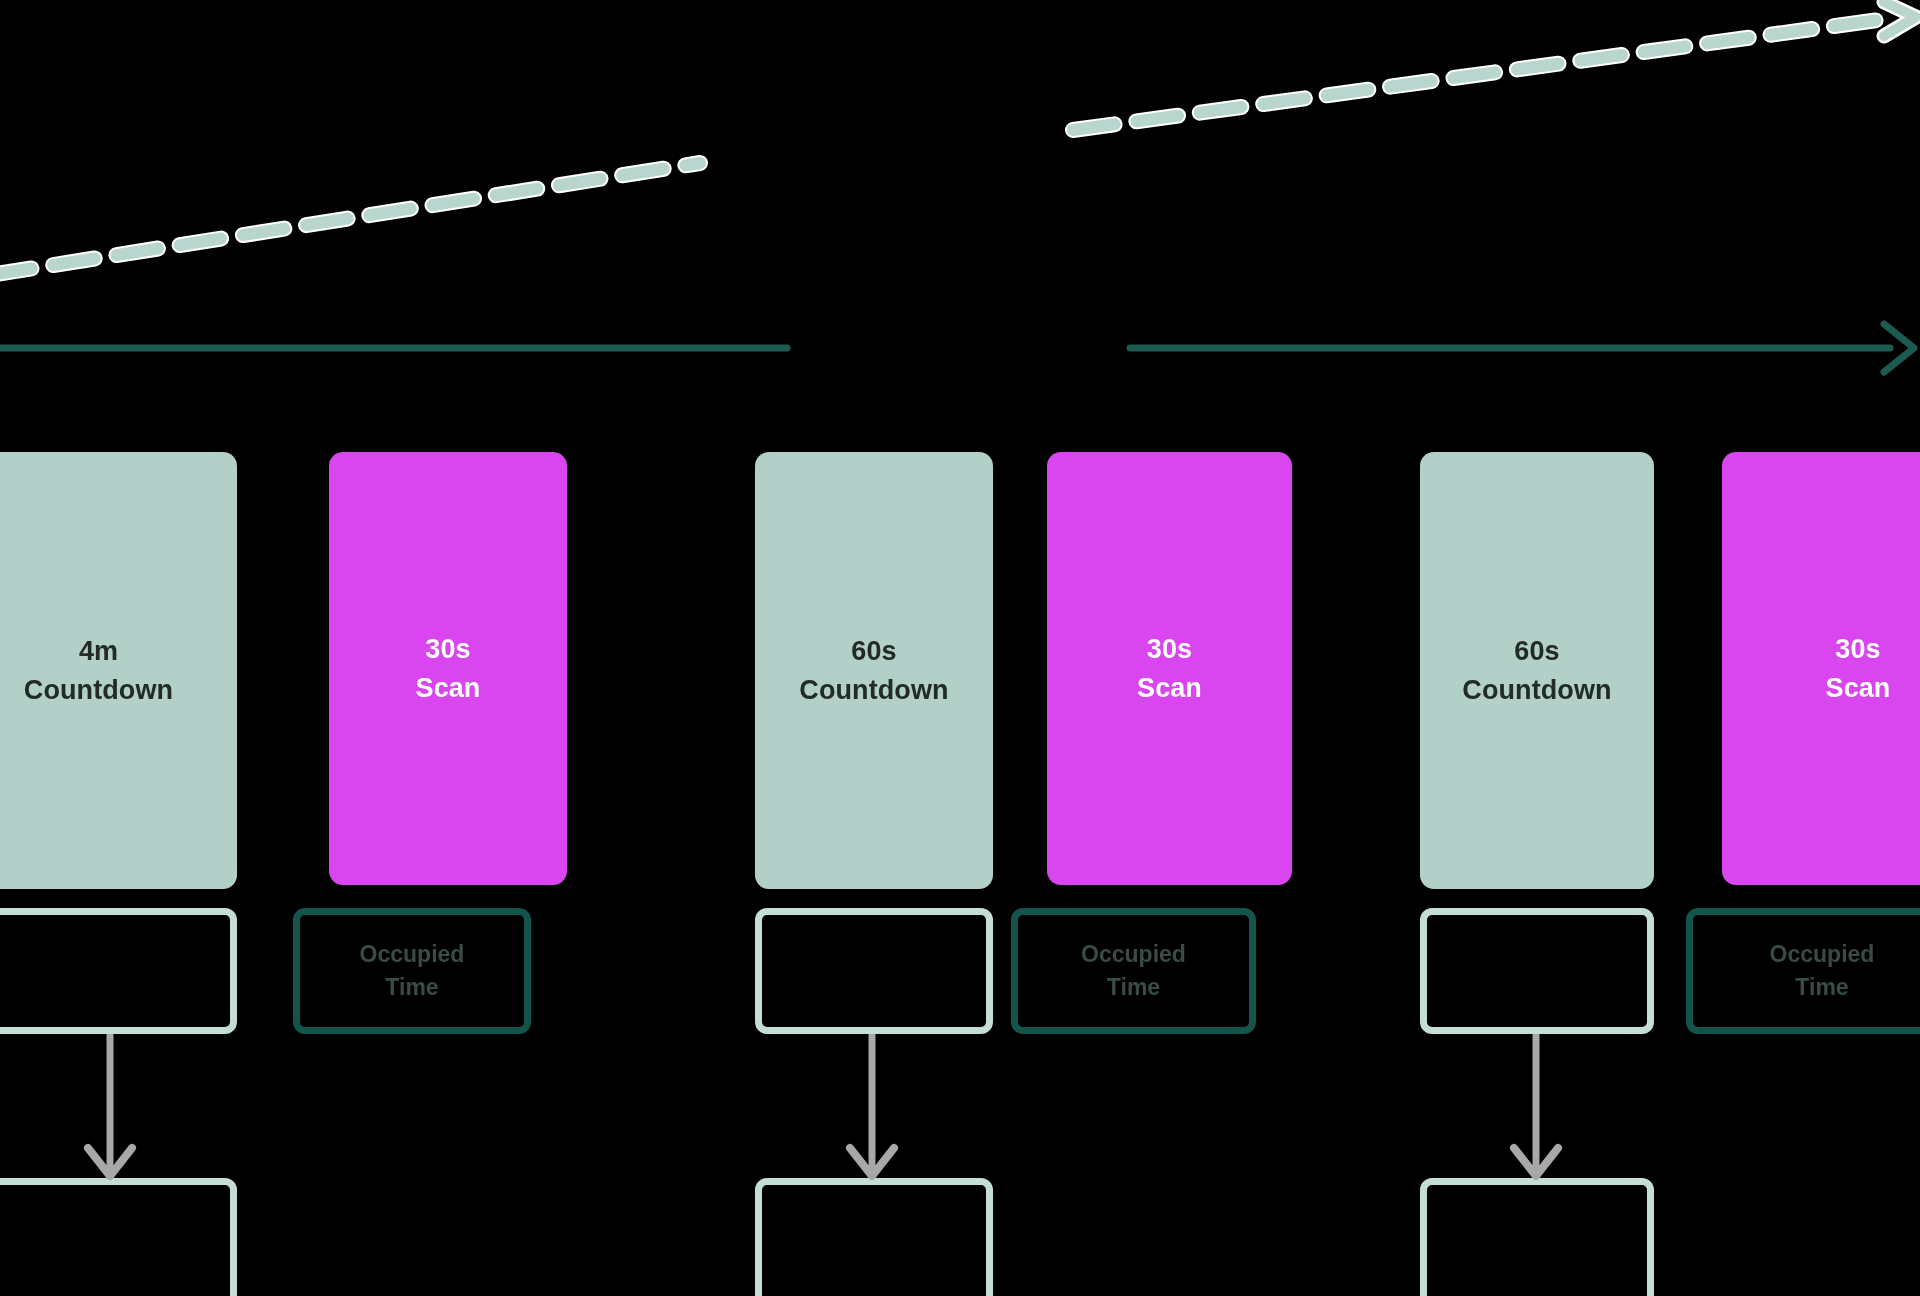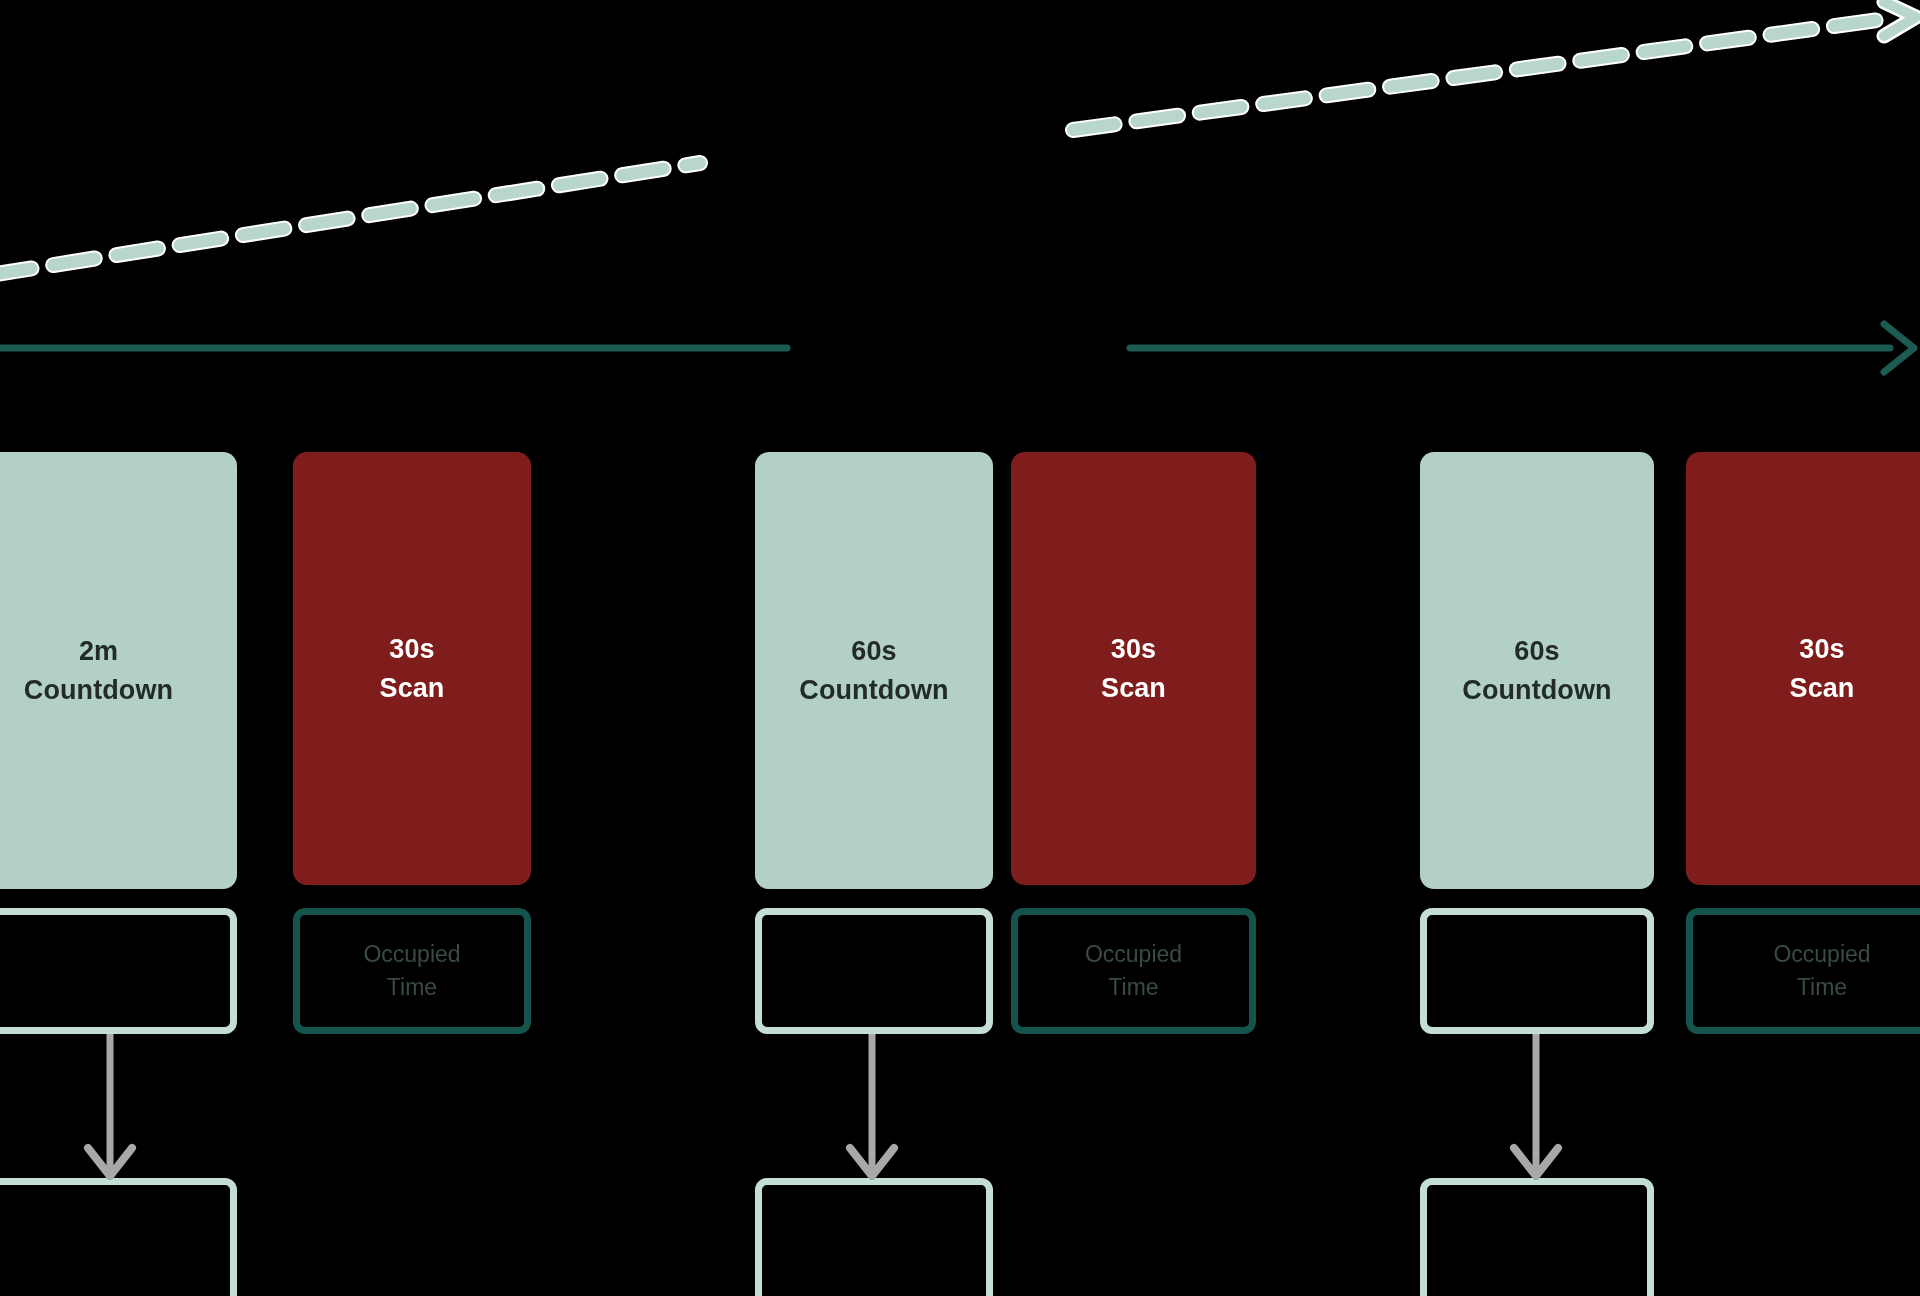--- a/index.html
+++ b/index.html
@@ -18,33 +18,33 @@
     text-align:center;
     line-height:1.42;
     font-weight:700;
     font-size:27px;
     letter-spacing:0.1px;
   }
   .block .l1{display:block;}
   .block .l2{display:block;text-align:center;}
 
   .block.light{background:#b2d0c8;color:#222b28;}
-  .block.dark{background:#7f1d1d;color:#ffffff;}
+  .block.dark{background:#d946ef;color:#ffffff;margin-left:36px;}
 
   .obox{
     position:absolute;
     border-radius:12px;
     background:transparent;
     display:flex;
     flex-direction:column;
     align-items:center;
     justify-content:center;
     text-align:center;
     line-height:1.45;
-    font-weight:400;
+    font-weight:700;
     font-size:23px;
     box-sizing:border-box;
   }
   .obox.light{border:7px solid #c4ded7;}
   .obox.dark{border:7px solid #14544c;color:#384b46;}
   .obox .l1,.obox .l2{display:block;}
 
   .bbox{
     position:absolute;
     border-radius:12px;
@@ -84,21 +84,21 @@
       <line x1="-6" y1="348" x2="787" y2="348" stroke="#1d5b52" stroke-width="7" stroke-linecap="round"></line>
     </g>
 
     <g>
       <line x1="1130" y1="348" x2="1890" y2="348" stroke="#1d5b52" stroke-width="7" stroke-linecap="round"></line>
       <path d="M1884,324 L1914,348 L1884,372" fill="none" stroke="#1d5b52" stroke-width="7" stroke-linecap="round" stroke-linejoin="round"></path>
     </g>
   </svg>
 
   <div class="block light" style="left:-40px;top:452px;width:277px;height:437px;">
-    <span class="l1">2m</span>
+    <span class="l1">4m</span>
     <span class="l2">Countdown</span>
   </div>
 
   <div class="block dark" style="left:293px;top:452px;width:238px;height:433px;">
     <span class="l1">30s</span>
     <span class="l2">Scan</span>
   </div>
 
   <div class="obox light" style="left:-40px;top:908px;width:277px;height:126px;">
     <span class="l1"></span>

